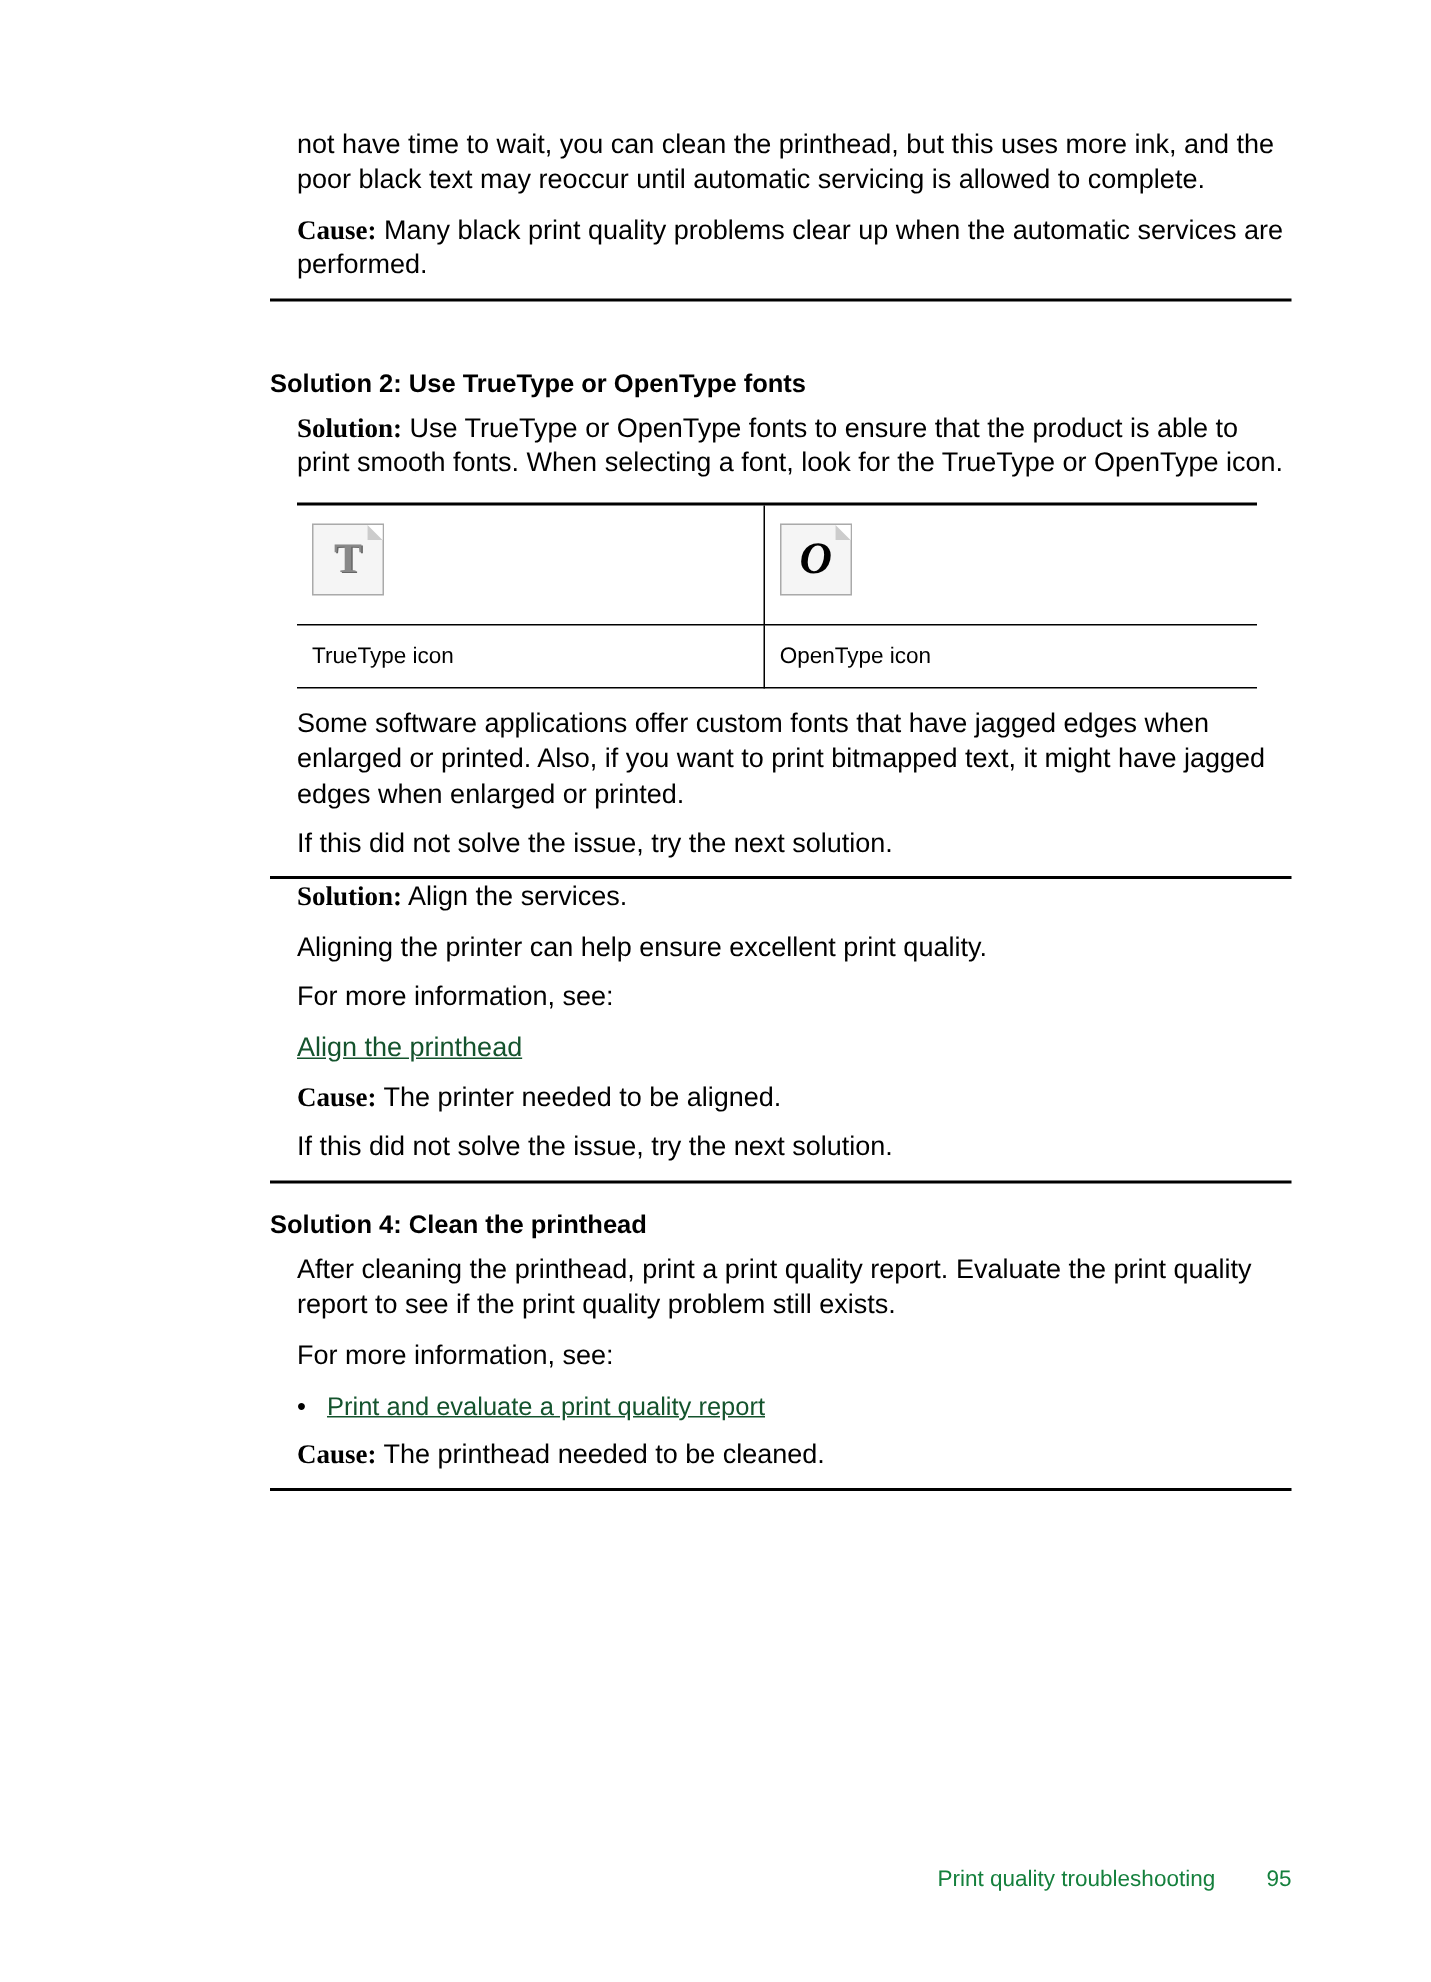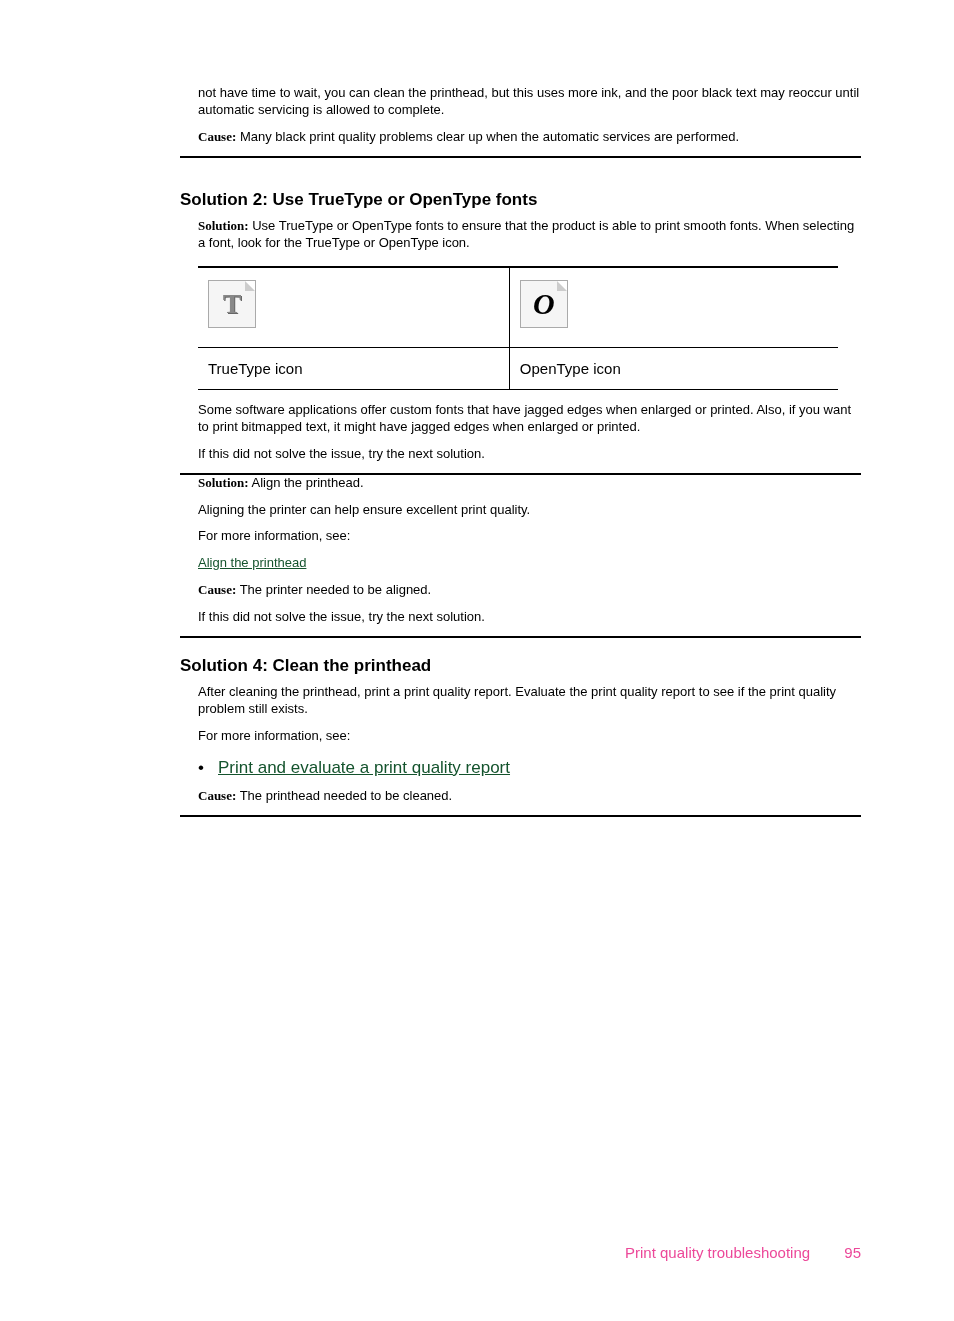--- a/index.html
+++ b/index.html
@@ -12,36 +12,36 @@
       background: #fff;
       width: 954px;
       height: 1321px;
       position: relative;
       padding: 85px 93px 60px 180px;
     }
     .content {
       width: 100%;
     }
     .para {
-      font-size: 13px;
+      font-size: 18px;
       line-height: 1.3;
       color: #000;
       margin-bottom: 10px;
     }
     .para-indent {
       margin-left: 18px;
     }
     .label-bold {
       font-weight: bold;
       font-family: Liberation Serif, serif;
     }
     .heading {
       font-weight: bold;
       font-size: 17px;
-      margin-top: 32px;
+      margin-top: 45px;
       margin-bottom: 8px;
     }
     .hr-thick {
       border: none;
       border-top: 2px solid #000;
       margin: 8px 0 0 0;
     }
     a.link {
       color: #14532d;
       text-decoration: underline;
@@ -120,21 +120,21 @@
       content: "•";
       position: absolute;
       left: 0;
       color: #000;
     }
     .footer {
       position: absolute;
       bottom: 60px;
       right: 93px;
       font-size: 15px;
-      color: #ec4899;
+      color: #15803d;
     }
     .footer-text {
       margin-right: 30px;
     }
     .section-gap {
       margin-top: 18px;
     }
   </style>
 </head>
 <body>
@@ -173,21 +173,21 @@
       <td class="icon-label-cell">OpenType icon</td>
     </tr>
   </tbody>
     </table>
 
   <p class="para para-indent">Some software applications offer custom fonts that have jagged edges when enlarged or printed. Also, if you want to print bitmapped text, it might have jagged edges when enlarged or printed.</p>
   <p class="para para-indent">If this did not solve the issue, try the next solution.</p>
   <hr class="hr-thick">
 
   <p class="para para-indent">
-    <span class="label-bold">Solution:</span><span>   Align the printhead.</span>
+    <span class="label-bold">Solution:</span><span>   Align the services.</span>
   </p>
   <p class="para para-indent">Aligning the printer can help ensure excellent print quality.</p>
   <p class="para para-indent">For more information, see:</p>
   <p class="para para-indent">
     <a href="#" class="link">Align the printhead</a>
   </p>
   <p class="para para-indent">
     <span class="label-bold">Cause:</span><span>   The printer needed to be aligned.</span>
   </p>
   <p class="para para-indent">If this did not solve the issue, try the next solution.</p>

